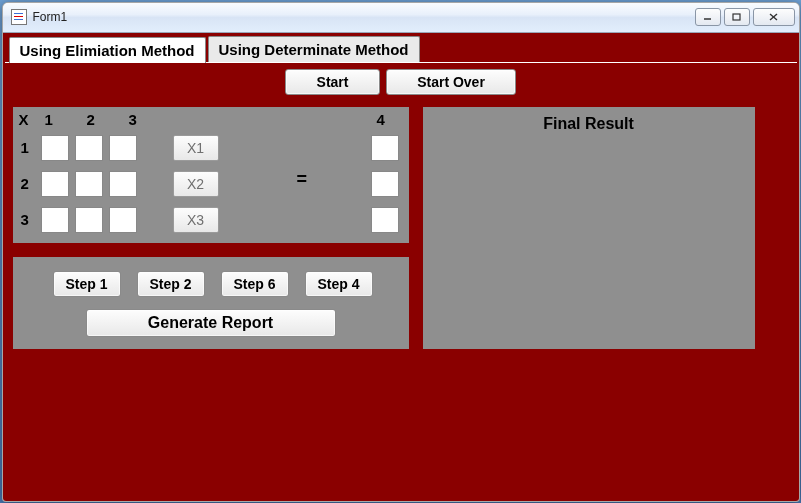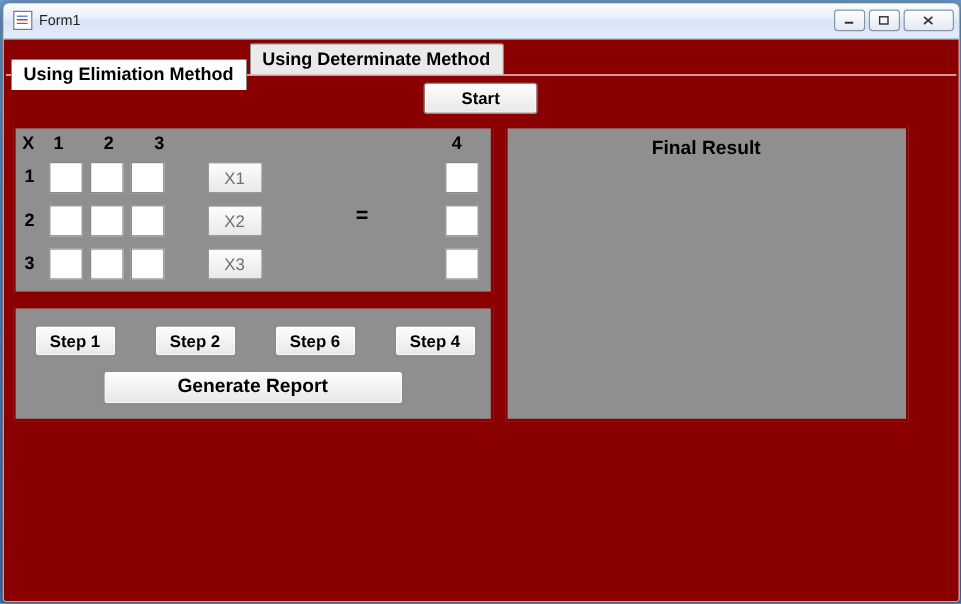--- a/index.html
+++ b/index.html
@@ -88,21 +88,21 @@
       border: 1px solid #888;
       border-bottom: none;
       color: #000;
       border-radius: 2px 2px 0 0;
       margin-right: 2px;
       position: relative;
     }
     .tab.active {
       background: #fff;
       z-index: 2;
-      top: 13px;
+      top: 1px;
     }
     .tab-page {
       padding: 6px 6px;
     }
     .row { display:flex; gap:6px;justify-content:center; }
     .btn {
       background: linear-gradient(to bottom,#fdfdfd,#e8e8e8);
       border: 1px solid #8a8a8a;
       border-radius: 3px;
       padding: 4px 0;
@@ -158,21 +158,21 @@
       width: 46px; height: 26px;
       background: linear-gradient(to bottom,#fdfdfd,#e8e8e8);
       border: 1px solid #9a9a9a;
       border-radius:2px;
       position:absolute;
       display:flex;align-items:center;justify-content:center;
       font-weight:normal; color:#707070; font-size:14px;
     }
     .eq { position:absolute; font-weight:bold; font-size:18px; color:#000; }
     .rowlbl { font-weight:bold; font-size:15px; color:#000; position:absolute; }
-    .steps-row { display:flex; gap:16px; justify-content:space-between; margin-left:4px;}
+    .steps-row { display:flex; gap:16px; justify-content:center; margin-left:4px;}
     .step-btn {
       width: 68px;
       background: linear-gradient(to bottom,#fdfdfd,#e8e8e8);
       border:1px solid #8a8a8a;
       border-radius:3px;
       padding:4px 0;
       font-weight:bold; font-size:14px; color:#000;
       text-align:center;
       box-shadow: inset 0 0 0 1px rgba(255,255,255,0.6);
     }
@@ -218,20 +218,21 @@
 
   <div class="client-area">
     <div class="tabstrip">
       <div class="tab active">Using Elimiation Method</div>
       <div class="tab">Using Determinate Method</div>
     </div>
 
     <div class="tab-page">
       <div class="row">
         <div class="btn start">Start</div>
+        <div class="btn startover">Start Over</div>
       </div>
 
       <div class="panels-row">
         <div>
           <div class="panel matrix-panel">
             <div class="hdr" style="left:6px; top:4px;">X</div>
             <div class="hdr" style="left:32px; top:4px;">1</div>
             <div class="hdr" style="left:74px; top:4px;">2</div>
             <div class="hdr" style="left:116px; top:4px;">3</div>
             <div class="hdr" style="left:364px; top:4px;">4</div>

